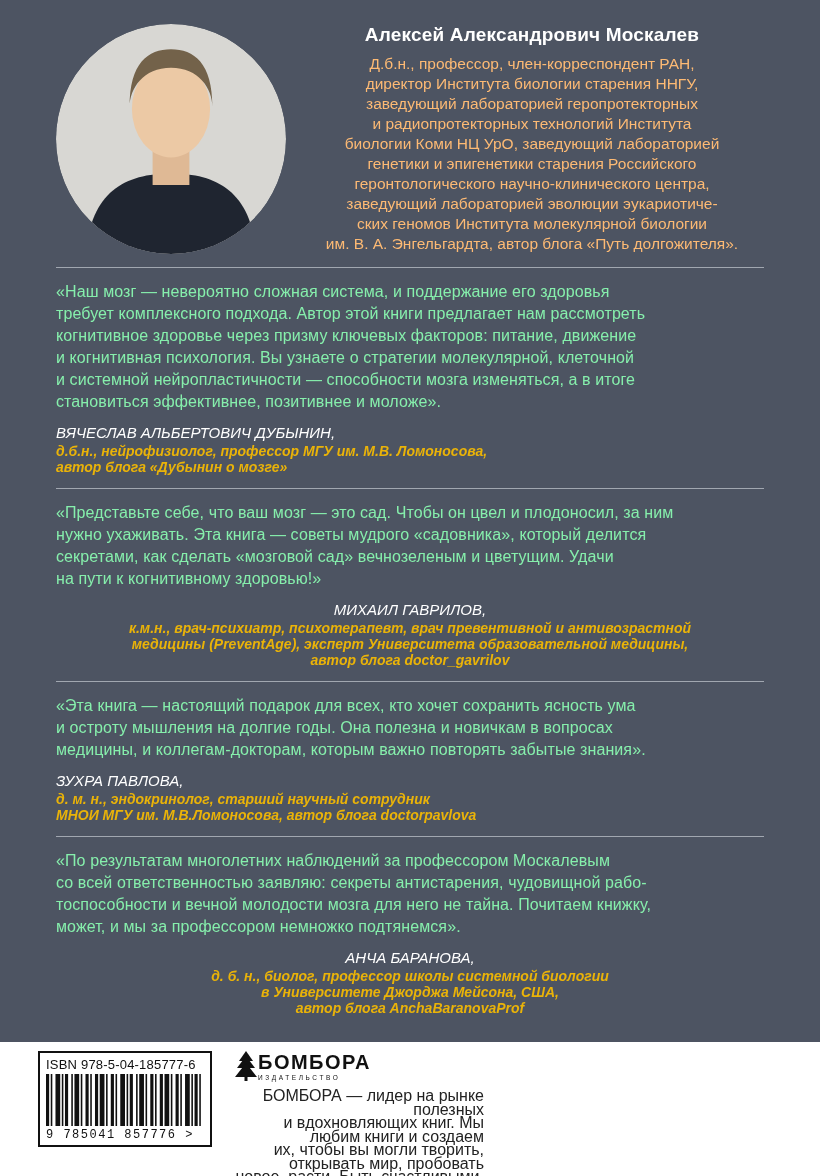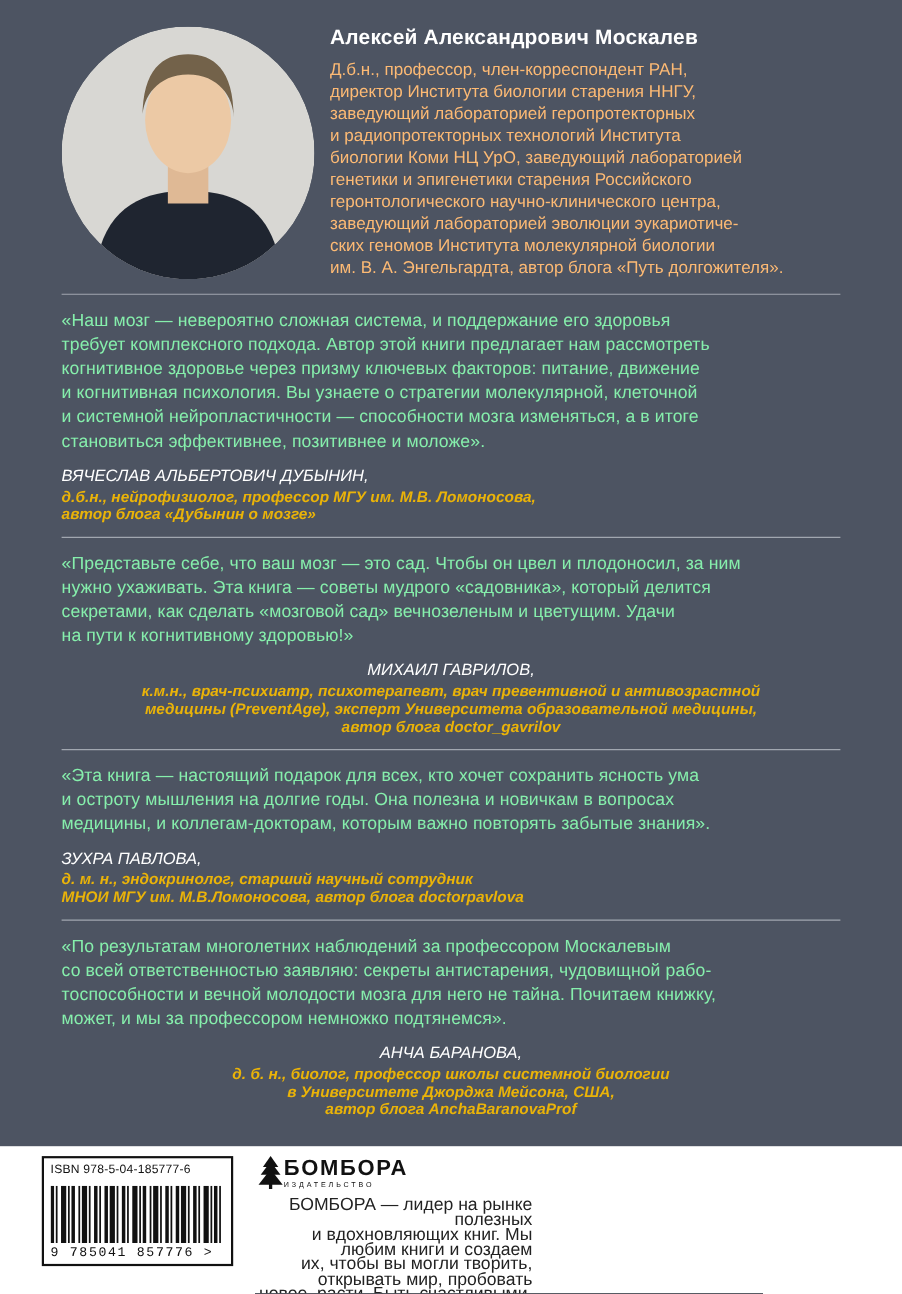--- a/index.html
+++ b/index.html
@@ -21,20 +21,21 @@
     flex: 1 1 auto;
     overflow: hidden;
     padding: 18px 56px 0 56px;
     color: #f3f4f6;
   }
   
   .author-section {
     display: flex;
     gap: 14px;
     align-items: flex-start;
+    text-align: center;
   }
   .author-photo {
     flex: 0 0 auto;
     width: 230px;
     height: 230px;
     border-radius: 50%;
     overflow: hidden;
     margin-top: 6px;
   }
   .author-photo svg { display: block; width: 100%; height: 100%; }
@@ -97,23 +98,23 @@
     box-sizing: border-box;
   }
   .barcode-box {
     flex: 0 0 auto;
     width: 158px;
     border: 2px solid #111;
     padding: 4px 6px 3px 6px;
     background: #fff;
   }
   .isbn-label {
-    font-size: 11px;
+    font-size: 13px;
     letter-spacing: 0.2px;
-    margin-bottom: 9px;
+    margin-bottom: 2px;
     white-space: nowrap;
   }
   .barcode-bars { display: block; width: 100%; height: 52px; }
   .barcode-digits {
     font-family: "Liberation Mono", "DejaVu Sans Mono", monospace;
     font-size: 12px;
     letter-spacing: 1.5px;
     margin-top: 2px;
     white-space: nowrap;
   }

